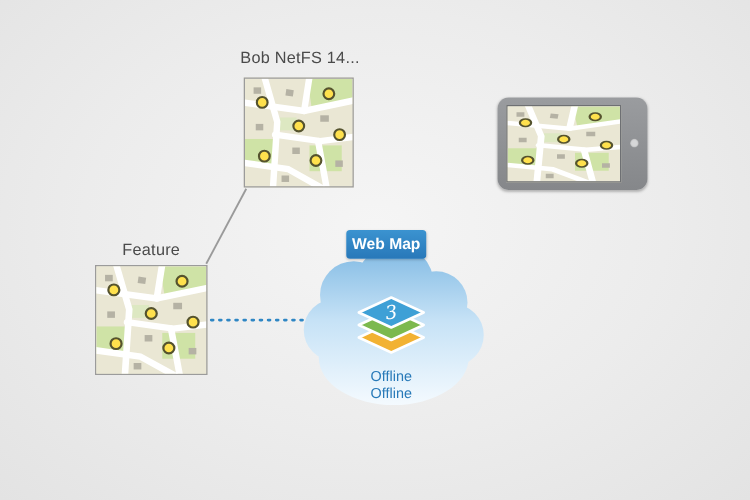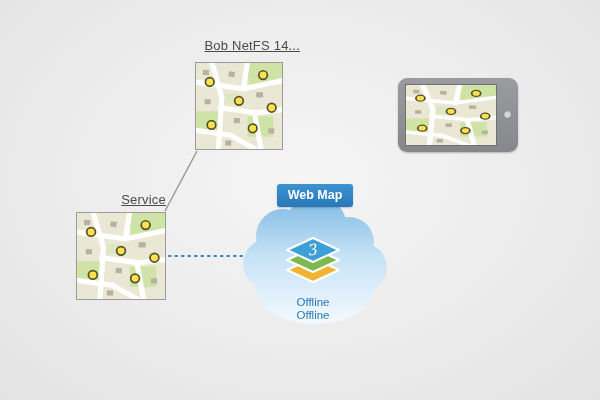--- a/index.html
+++ b/index.html
@@ -11,23 +11,22 @@
     position:relative;
     width:600px;height:400px;
     overflow:hidden;
     background:radial-gradient(ellipse at 50% 45%, #f5f5f5 0%, #ececec 55%, #e3e3e3 100%);
   }
   .overlay{position:absolute;left:0;top:0;width:600px;height:400px;}
   .label{
     position:absolute;
     color:#4a4a4a;
     font-size:13px;
-    text-align:right;
+    text-align:center;
     letter-spacing:.2px;
-    text-decoration:underline;
   }
   .map-thumb{
     position:absolute;
     border:1px solid #9b9b9b;
     background:#eae7d4;
     box-sizing:border-box;
   }
   .map-thumb svg{display:block;width:100%;height:100%;}
   .map-bob{left:195px;top:62px;width:88px;height:88px;}
   .map-default{left:76px;top:212px;width:90px;height:88px;}
@@ -52,21 +51,21 @@
     box-shadow:inset 0 0 1px #5c5e60;
   }
   .blue-note{
     position:absolute;
     color:#2779b8;
     font-size:10.5px;
     text-align:center;
     line-height:13px;
   }
   .webmap-banner{
-    position:absolute;left:277px;top:184px;width:76px;height:23px;
+    position:absolute;left:277px;top:184px;width:64px;height:23px;
     background:linear-gradient(180deg,#3b93d0,#2878b9);
     border-radius:3px;
     color:#ffffff;
     font-size:12.5px;
     font-weight:bold;
     text-align:center;
     line-height:23px;
     box-shadow:0 1px 2px rgba(0,0,0,.2);
   }
   .feature-label{
@@ -144,21 +143,21 @@
     <text x="313" y="255" text-anchor="middle" fill="#ffffff" stroke="none" font-size="15" font-style="italic" font-family="DejaVu Serif, serif" transform="rotate(-8 313 250)">3</text>
   </svg>
 
   <div class="label" style="left:180px;top:38px;width:120px;">Bob NetFS 14...</div>
   <div class="map-thumb map-bob">
     <svg viewBox="0 0 100 100" preserveAspectRatio="none">
       <use href="#map-thumb"></use>
     </svg>
   </div>
 
-  <div class="label" style="left:76px;top:192px;width:90px;">Service</div>
+  <div class="label" style="left:76px;top:192px;width:90px;">Feature</div>
   <div class="map-thumb map-default">
     <svg viewBox="0 0 100 100" preserveAspectRatio="none">
       <use href="#map-thumb"></use>
     </svg>
   </div>
 
   <div class="device">
     <div class="device-screen">
       <svg viewBox="0 0 100 100" preserveAspectRatio="none">
         <use href="#map-thumb"></use>

